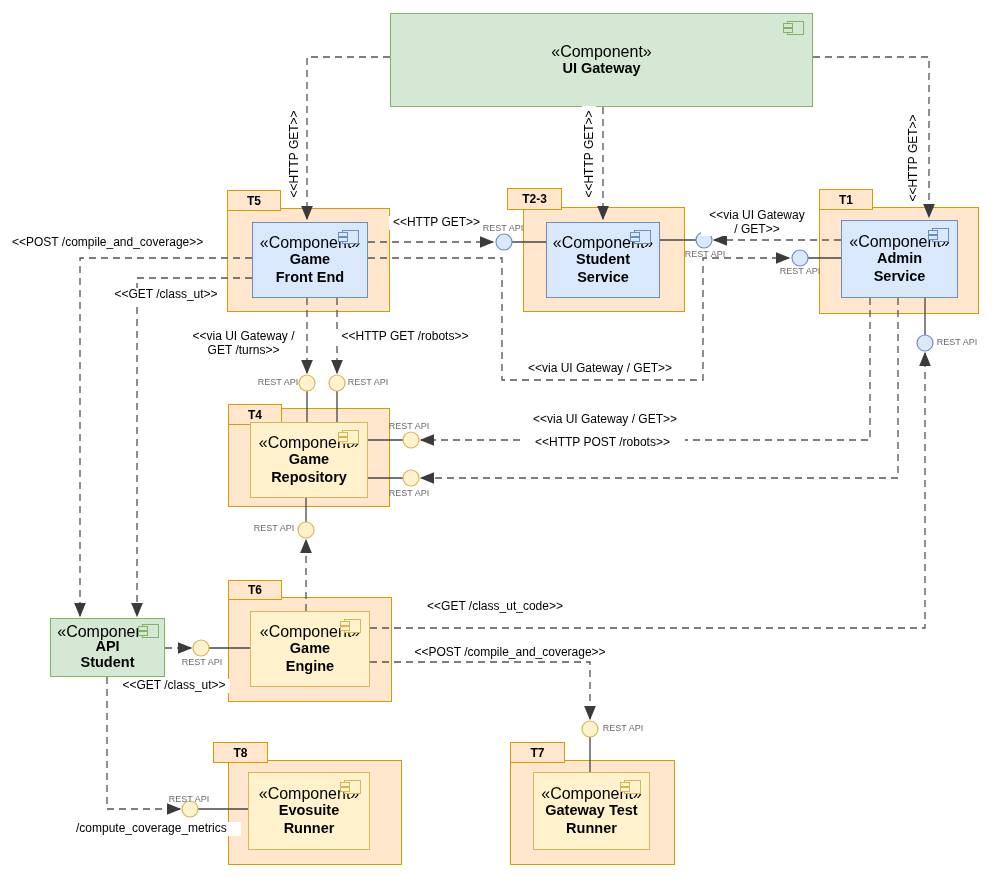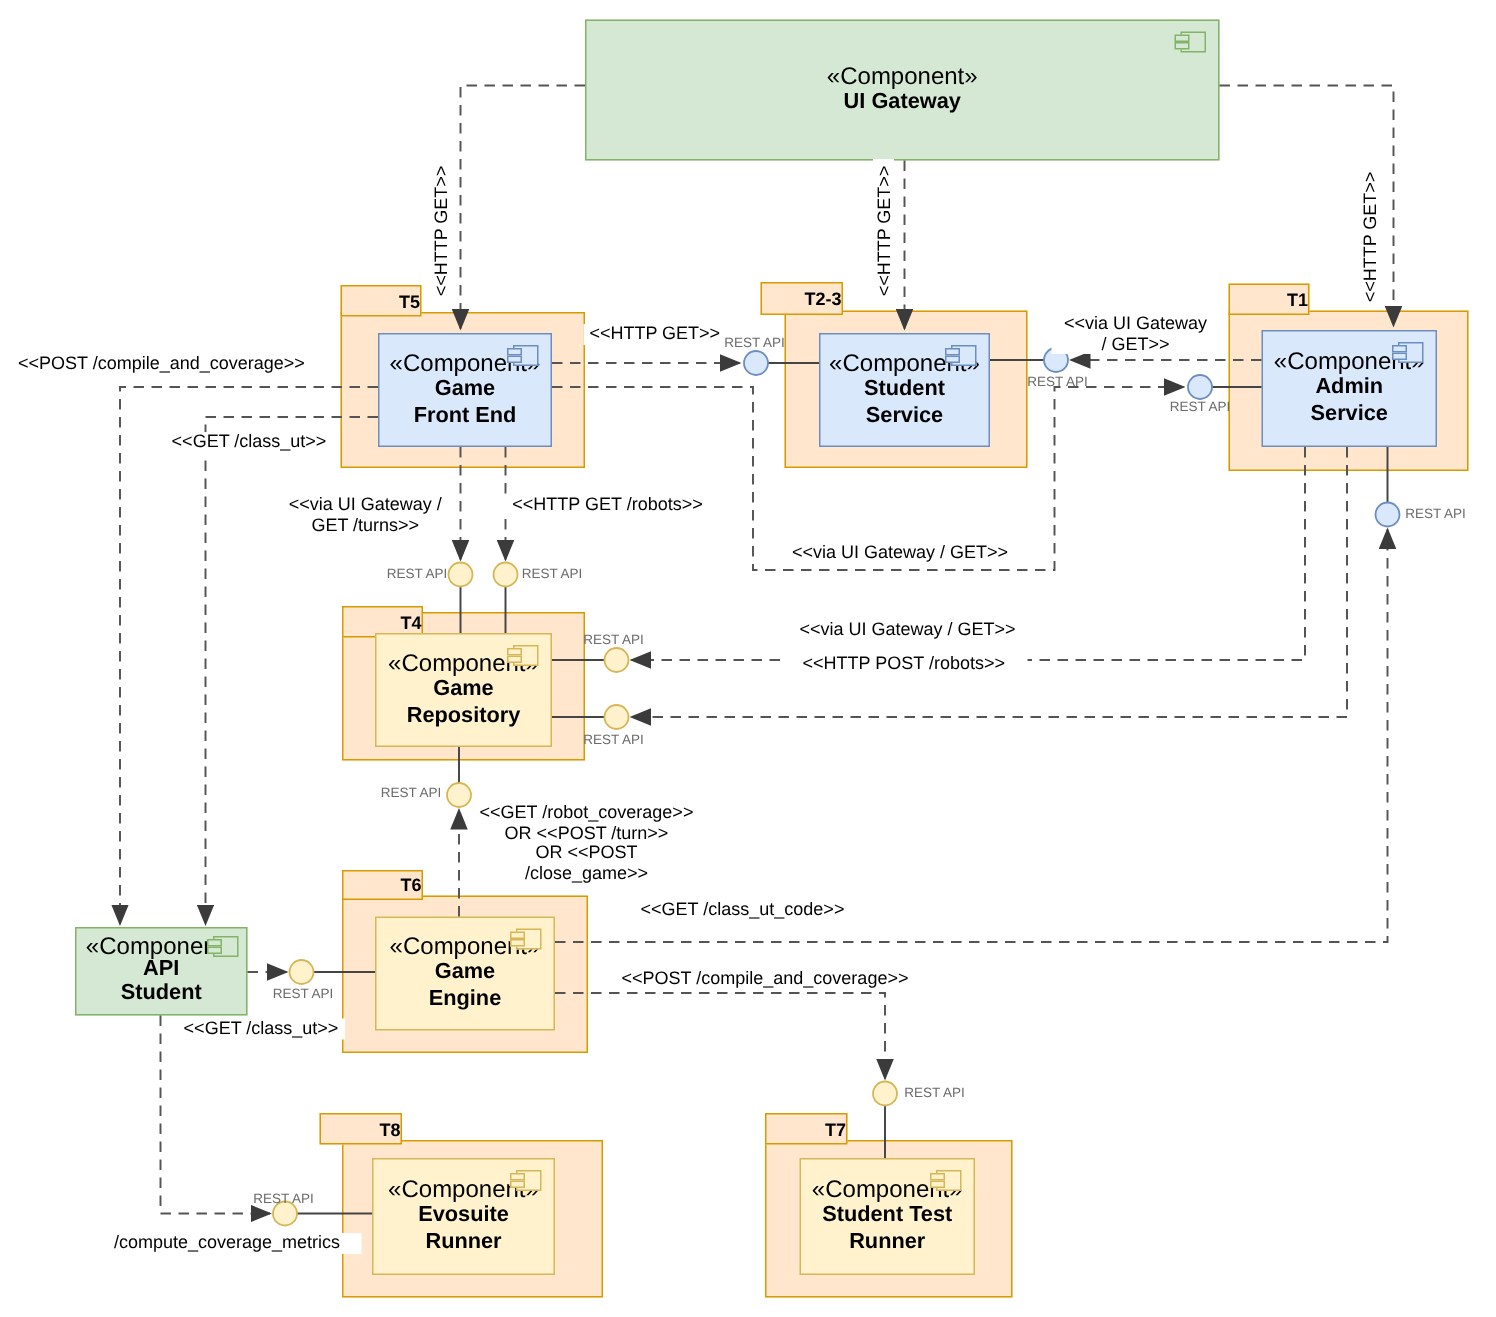--- a/index.html
+++ b/index.html
@@ -3,21 +3,21 @@
 <meta charset="utf-8">
 <style>
   html,body { margin:0; padding:0; background:#fff; }
   #canvas {
     position:relative; width:997px; height:878px; background:#fff;
     font-family:"Liberation Sans", sans-serif; color:#000; overflow:hidden;
   }
   
   .pkg-tab {
     position:absolute; background:#ffe6cc; border:1px solid #d79b00; z-index:2;
-    display:flex; align-items:center; justify-content:flex-end;
+    display:flex; align-items:center; justify-content:center;
     font-weight:bold; font-size:12px;
   }
   .pkg-body { position:absolute; background:#ffe6cc; border:1px solid #d79b00; z-index:1; }
   
   .comp {
     position:absolute; border:1px solid; z-index:3; box-sizing:border-box;
     display:flex; flex-direction:column; align-items:center; justify-content:center;
     text-align:center;
   }
   .green  { background:#d5e8d4; border-color:#82b366; --st:#82b366; --fl:#d5e8d4; }
@@ -146,21 +146,21 @@
   <div class="comp yellow" style="left:248px;top:772px;width:122px;height:78px">
     <span class="cicon"></span>
     <div class="stereo">«Component»</div>
     <div class="cname">Evosuite
 Runner</div>
   </div>
 
   <div class="comp yellow" style="left:533px;top:772px;width:117px;height:78px">
     <span class="cicon"></span>
     <div class="stereo">«Component»</div>
-    <div class="cname">Student Test
+    <div class="cname">Gateway Test
 Runner</div>
   </div>
 
   <svg class="wires" width="997" height="878">
     <defs>
       <marker id="arr" markerWidth="12" markerHeight="9" refX="10" refY="4.5" orient="auto">
         <path d="M0,0 L11,4.5 L0,9 z" fill="#3b3b3b"></path>
       </marker>
     </defs>
 
@@ -215,23 +215,20 @@
 
   <div class="elabel" style="left:389px;top:216px;width:95px">&lt;&lt;HTTP GET&gt;&gt;</div>
   <div class="elabel" style="left:701px;top:209px;width:112px">&lt;&lt;via UI Gateway
 / GET&gt;&gt;</div>
   <div class="elabel" style="left:520px;top:362px;width:160px">&lt;&lt;via UI Gateway / GET&gt;&gt;</div>
   <div class="elabel" style="left:186px;top:330px;width:115px">&lt;&lt;via UI Gateway /
 GET /turns&gt;&gt;</div>
   <div class="elabel" style="left:336px;top:330px;width:138px">&lt;&lt;HTTP GET /robots&gt;&gt;</div>
   <div class="elabel" style="left:515px;top:413px;width:180px">&lt;&lt;via UI Gateway / GET&gt;&gt;</div>
   <div class="elabel" style="left:520px;top:436px;width:165px">&lt;&lt;HTTP POST /robots&gt;&gt;</div>
-  <div class="elabel" style="left:315px;top:535px;width:152px">&lt;&lt;GET /robot_coverage&gt;&gt;
-OR &lt;&lt;POST /turn&gt;&gt;
-OR &lt;&lt;POST /close_game&gt;&gt;</div>
   <div class="elabel left-align" style="left:12px;top:236px;width:208px">&lt;&lt;POST /compile_and_coverage&gt;&gt;</div>
   <div class="elabel" style="left:110px;top:288px;width:112px">&lt;&lt;GET /class_ut&gt;&gt;</div>
   <div class="elabel" style="left:118px;top:679px;width:112px">&lt;&lt;GET /class_ut&gt;&gt;</div>
   <div class="elabel" style="left:420px;top:600px;width:150px">&lt;&lt;GET /class_ut_code&gt;&gt;</div>
   <div class="elabel" style="left:410px;top:646px;width:200px">&lt;&lt;POST /compile_and_coverage&gt;&gt;</div>
   <div class="elabel left-align" style="left:76px;top:822px;width:165px">/compute_coverage_metrics</div>
 
   <div class="rest" style="left:481px;top:223px;width:44px">REST API</div>
   <div class="rest" style="left:683px;top:249px;width:44px">REST API</div>
   <div class="rest" style="left:778px;top:266px;width:44px">REST API</div>

